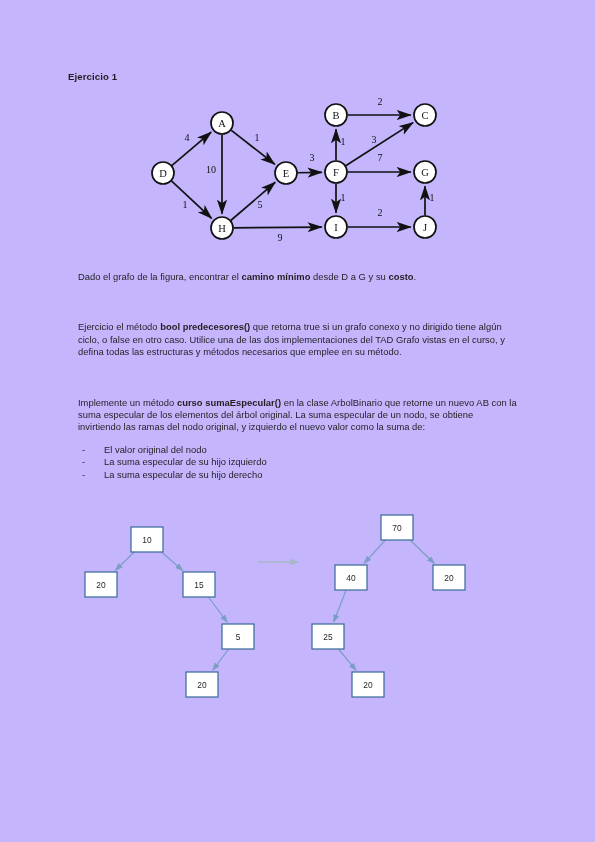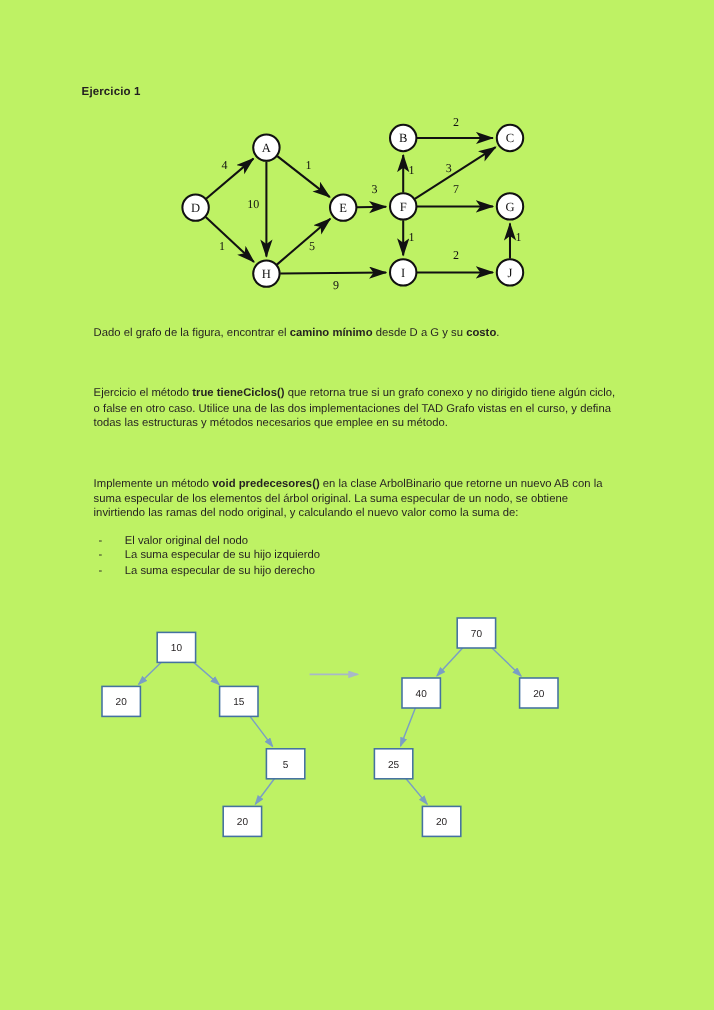--- a/index.html
+++ b/index.html
@@ -13,21 +13,21 @@
     position: relative;
     font-family: "Liberation Sans", sans-serif;
     color: #231f20;
     overflow: hidden;
   }
   .page {
     position: absolute;
     left: 0; top: 0;
     width: 595px;
     height: 842px;
-    background: #bef264;
+    background: #c4b5fd;
   }
   .content {
     position: absolute;
     left: 68px;
     top: 70px;
     width: 460px;
   }
   h2.heading {
     font-size: 9.6px;
     font-weight: bold;
@@ -89,25 +89,25 @@
   <div class="content">
 
     <h2 class="heading">Ejercicio 1</h2>
 
     <div style="height:178px"></div>
 
     <p class="body-text"><span>Dado el grafo de la figura, encontrar el </span><span class="b">camino mínimo</span><span> desde D a G y su </span><span class="b">costo</span><span>.</span><br></p>
 
     <div class="spacer-lg"></div>
 
-    <p class="body-text"><span>Ejercicio el método </span><span class="b">true tieneCiclos()</span><span> que retorna true si un grafo conexo y no dirigido tiene algún ciclo, o false en otro caso. Utilice una de las dos implementaciones del TAD Grafo vistas en el curso, y defina todas las estructuras y métodos necesarios que emplee en su método.</span></p>
+    <p class="body-text"><span>Ejercicio el método </span><span class="b">bool predecesores()</span><span> que retorna true si un grafo conexo y no dirigido tiene algún ciclo, o false en otro caso. Utilice una de las dos implementaciones del TAD Grafo vistas en el curso, y defina todas las estructuras y métodos necesarios que emplee en su método.</span></p>
 
     <div class="spacer-lg"></div>
 
-    <p class="body-text"><span>Implemente un método </span><span class="b">void predecesores()</span><span> en la clase ArbolBinario que retorne un nuevo AB con la suma especular de los elementos del árbol original. La suma especular de un nodo, se obtiene invirtiendo las ramas del nodo original, y calculando el nuevo valor como la suma de:</span></p>
+    <p class="body-text"><span>Implemente un método </span><span class="b">curso sumaEspecular()</span><span> en la clase ArbolBinario que retorne un nuevo AB con la suma especular de los elementos del árbol original. La suma especular de un nodo, se obtiene invirtiendo las ramas del nodo original, y izquierdo el nuevo valor como la suma de:</span></p>
 
     <ul class="dash-list">
       <li><span class="dash">-</span><span>El valor original del nodo</span></li>
       <li><span class="dash">-</span><span>La suma especular de su hijo izquierdo</span></li>
       <li><span class="dash">-</span><span>La suma especular de su hijo derecho</span></li>
     </ul>
 
   </div>
 
   <div class="graph-figure">

